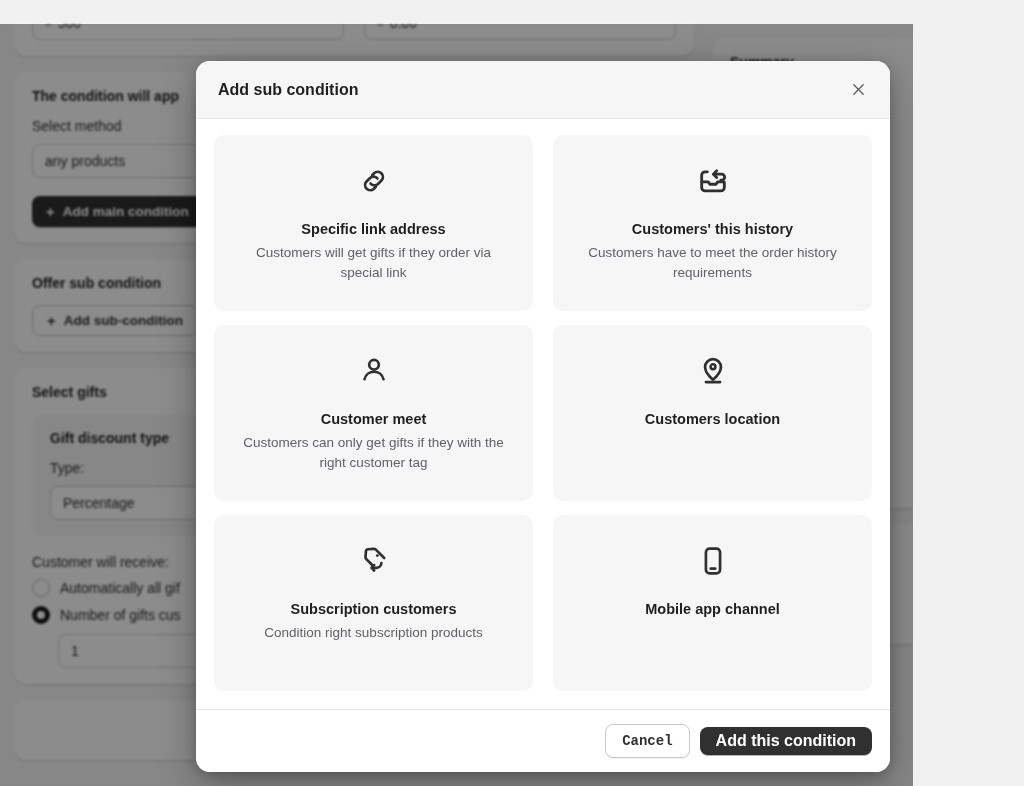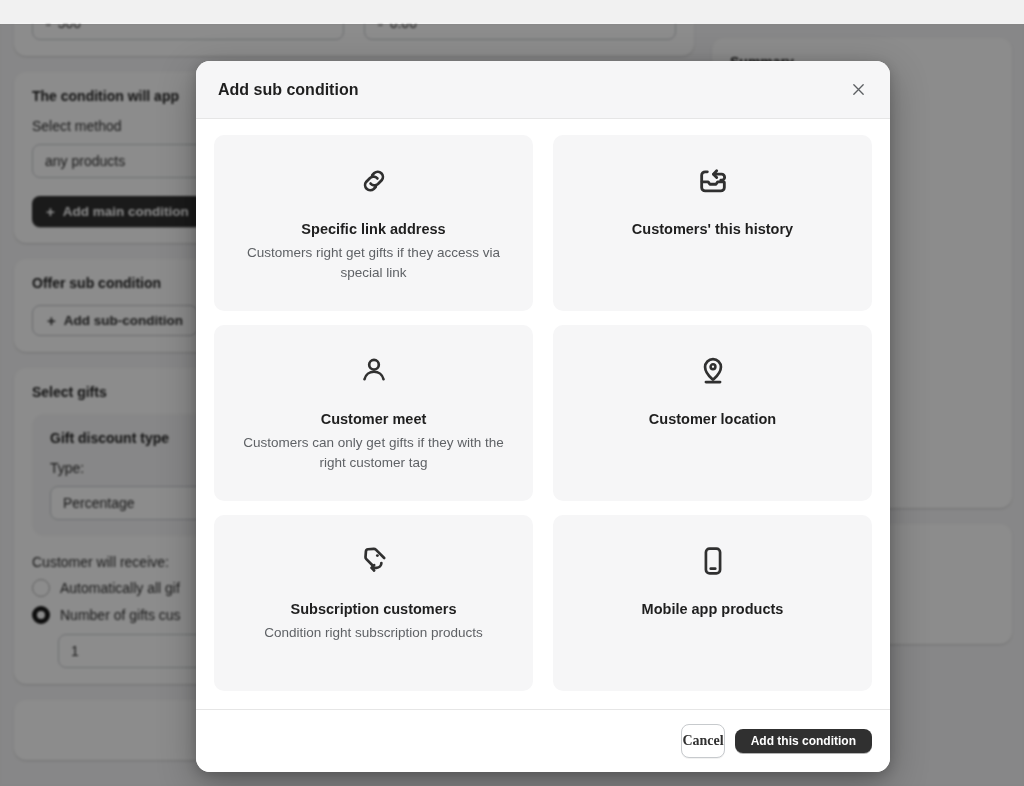--- a/index.html
+++ b/index.html
@@ -8,21 +8,21 @@
   html, body {
     width: 1024px;
     height: 786px;
     overflow: hidden;
     font-family: "Liberation Sans", sans-serif;
     background: #f1f1f1;
   }
 
   #root {
     position: relative;
-    width: 1024px;
+    width: 913px;
     height: 786px;
     background: #f1f1f1;
     overflow: hidden;
   }
 
   
   .chrome-strip {
     position: absolute;
     left: 0; top: 0;
     width: 1024px; height: 24px;
@@ -217,31 +217,31 @@
     gap: 10px;
     background: #ffffff;
   }
   .btn-cancel {
     background: #fff;
     color: #303030;
     border: 1px solid #c7cacd;
     border-radius: 8px;
     font-size: 14px;
     font-weight: bold;
-    padding: 8px 0;
+    padding: 8px 16px;
     cursor: pointer;
     box-shadow: 0 1px 0 rgba(0,0,0,.05);
-    font-family: Liberation Serif, serif;
+    font-family: Liberation Mono, monospace;
   }
   .btn-primary {
     background: #303030;
     color: #fff;
     border: none;
     border-radius: 8px;
-    font-size: 12px;
+    font-size: 16px;
     font-weight: bold;
     padding: 5px 16px;
     cursor: pointer;
     box-shadow: 0 1px 0 rgba(0,0,0,.3);
     font-family: "Liberation Sans", sans-serif;
   }
 </style>
 </head>
 <body>
 
@@ -355,33 +355,34 @@
       <div class="card-grid">
 
         <div class="cond-card">
           <div class="cond-icon">
             <svg width="34" height="34" viewBox="0 0 24 24" fill="none" aria-hidden="true">
               <path d="M9.6 13.8a3.6 3.6 0 0 0 5.2.3l2.6-2.6a3.65 3.65 0 0 0-5.2-5.1l-1.5 1.5" stroke="currentColor" stroke-width="1.9" stroke-linecap="round" stroke-linejoin="round"></path>
               <path d="M14.4 10.2a3.6 3.6 0 0 0-5.2-.3l-2.6 2.6a3.65 3.65 0 0 0 5.2 5.1l1.5-1.5" stroke="currentColor" stroke-width="1.9" stroke-linecap="round" stroke-linejoin="round"></path>
             </svg>
           </div>
           <div class="cond-title">Specific link address</div>
-          <div class="cond-desc">Customers right get gifts if they access via special link</div>
+          <div class="cond-desc">Customers will get gifts if they order via special link</div>
         </div>
 
         <div class="cond-card">
           <div class="cond-icon">
             <svg width="34" height="34" viewBox="0 0 24 24" fill="none" aria-hidden="true">
               <path d="M8 5.5H6.5A2.5 2.5 0 0 0 4 8v8.5A2.5 2.5 0 0 0 6.5 19h11a2.5 2.5 0 0 0 2.5-2.5V13" stroke="currentColor" stroke-width="2" stroke-linecap="round" stroke-linejoin="round"></path>
               <path d="M4.3 12.6h4.3l1.2 1.7h4.3l1.2-1.7h4.3" stroke="currentColor" stroke-width="2" stroke-linecap="round" stroke-linejoin="round"></path>
               <path d="M12.5 7.2h5.6a2.1 2.1 0 0 1 0 4.2h-.6" stroke="currentColor" stroke-width="2" stroke-linecap="round" stroke-linejoin="round"></path>
               <path d="M14.6 4.8 12.3 7.2l2.3 2.3" stroke="currentColor" stroke-width="2" stroke-linecap="round" stroke-linejoin="round"></path>
             </svg>
           </div>
           <div class="cond-title">Customers' this history</div>
+          <div class="cond-desc">Customers have to meet the order history requirements</div>
         </div>
 
         <div class="cond-card">
           <div class="cond-icon">
             <svg width="34" height="34" viewBox="0 0 24 24" fill="none" aria-hidden="true">
               <circle cx="12" cy="7.6" r="3.4" stroke="currentColor" stroke-width="1.9"></circle>
               <path d="M5.3 17.8a6.9 6.9 0 0 1 13.4 0" stroke="currentColor" stroke-width="1.9" stroke-linecap="round"></path>
             </svg>
           </div>
           <div class="cond-title">Customer meet</div>
@@ -389,21 +390,21 @@
         </div>
 
         <div class="cond-card">
           <div class="cond-icon">
             <svg width="34" height="34" viewBox="0 0 24 24" fill="none" aria-hidden="true">
               <path d="M12 3.6a5.6 5.6 0 0 0-5.6 5.6c0 3.7 4.2 7.8 5.2 8.7a.6.6 0 0 0 .8 0c1-0.9 5.2-5 5.2-8.7A5.6 5.6 0 0 0 12 3.6Z" stroke="currentColor" stroke-width="1.9" stroke-linejoin="round"></path>
               <circle cx="12" cy="9" r="1.7" stroke="currentColor" stroke-width="1.8"></circle>
               <path d="M7 19.8h10" stroke="currentColor" stroke-width="1.9" stroke-linecap="round"></path>
             </svg>
           </div>
-          <div class="cond-title">Customer location</div>
+          <div class="cond-title">Customers location</div>
         </div>
 
         <div class="cond-card">
           <div class="cond-icon">
             <svg width="34" height="34" viewBox="0 0 24 24" fill="none" aria-hidden="true">
               <path d="M19.2 9.9 13.3 4a2 2 0 0 0-1.5-.6l-4 .3a1.6 1.6 0 0 0-1.5 1.5l-.3 4a2 2 0 0 0 .6 1.5l4.1 4.1" stroke="currentColor" stroke-width="1.9" stroke-linecap="round" stroke-linejoin="round"></path>
               <circle cx="14.4" cy="8.2" r="1.05" fill="currentColor"></circle>
               <path d="M17.2 13.4a3.4 3.4 0 0 1-3.4 3.4h-3.4" stroke="currentColor" stroke-width="1.9" stroke-linecap="round" stroke-linejoin="round"></path>
               <path d="M12.1 14.9 10.4 16.8l1.7 1.9" stroke="currentColor" stroke-width="1.9" stroke-linecap="round" stroke-linejoin="round"></path>
             </svg>
@@ -412,21 +413,21 @@
           <div class="cond-desc">Condition right subscription products</div>
         </div>
 
         <div class="cond-card">
           <div class="cond-icon">
             <svg width="34" height="34" viewBox="0 0 24 24" fill="none" aria-hidden="true">
               <rect x="7" y="3.2" width="10" height="17.6" rx="2.6" stroke="currentColor" stroke-width="1.9"></rect>
               <path d="M10.4 17.4h3.2" stroke="currentColor" stroke-width="1.9" stroke-linecap="round"></path>
             </svg>
           </div>
-          <div class="cond-title">Mobile app products</div>
+          <div class="cond-title">Mobile app channel</div>
         </div>
 
       </div>
     </div>
 
     <div class="modal-footer">
       <button class="btn-cancel">Cancel</button>
       <button class="btn-primary">Add this condition</button>
     </div>
 

